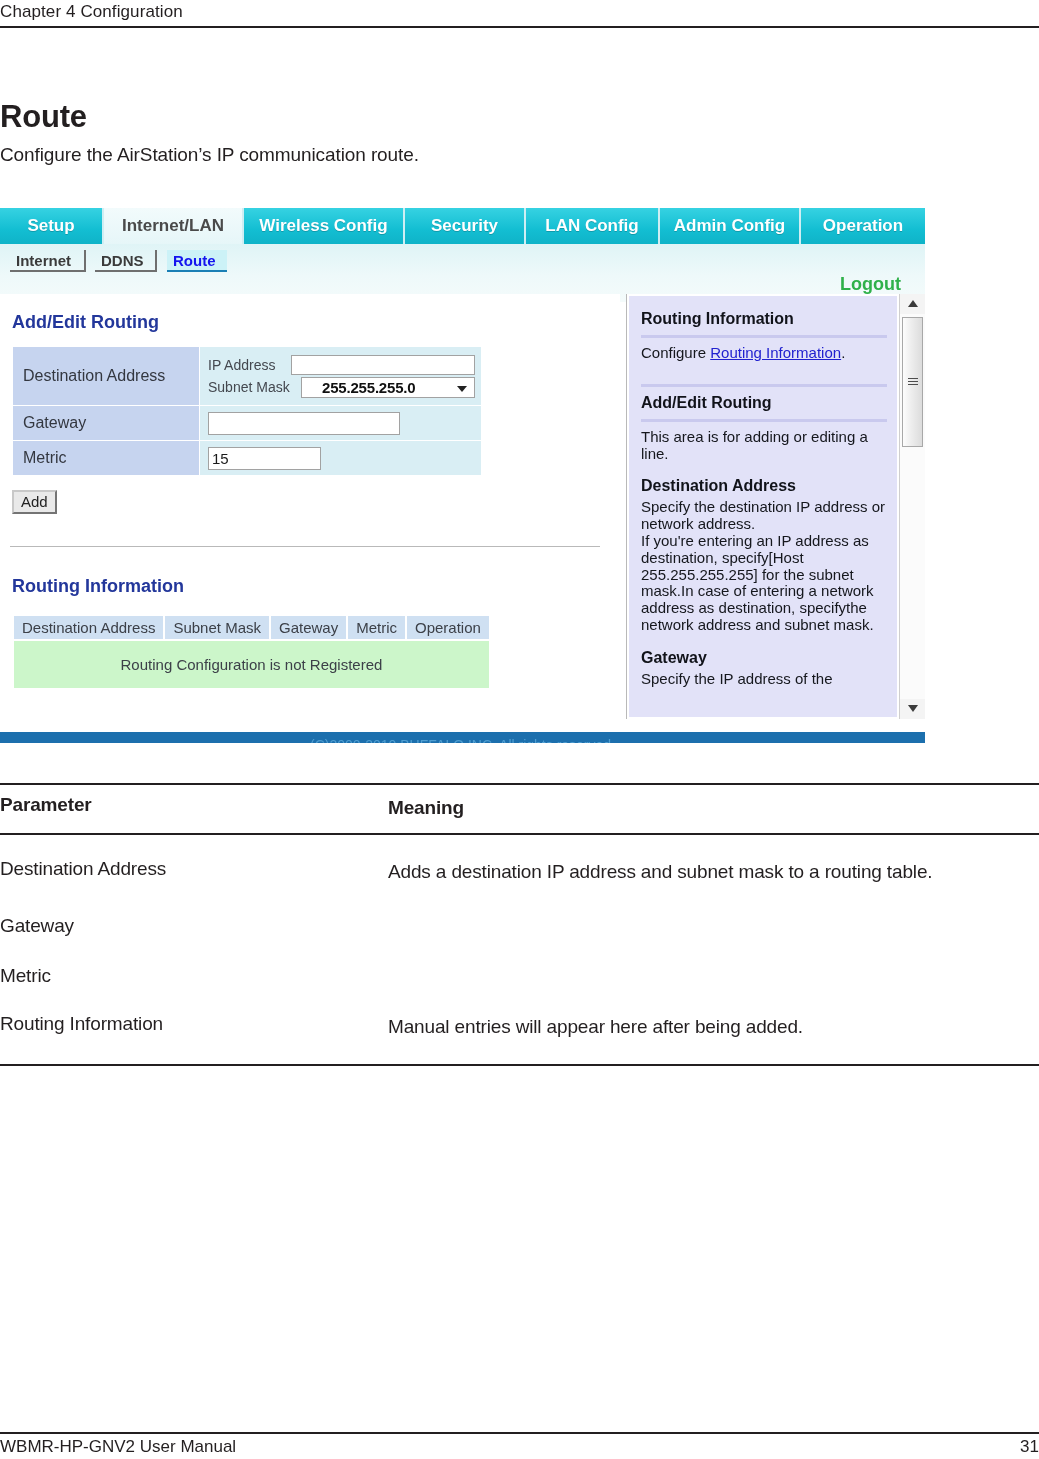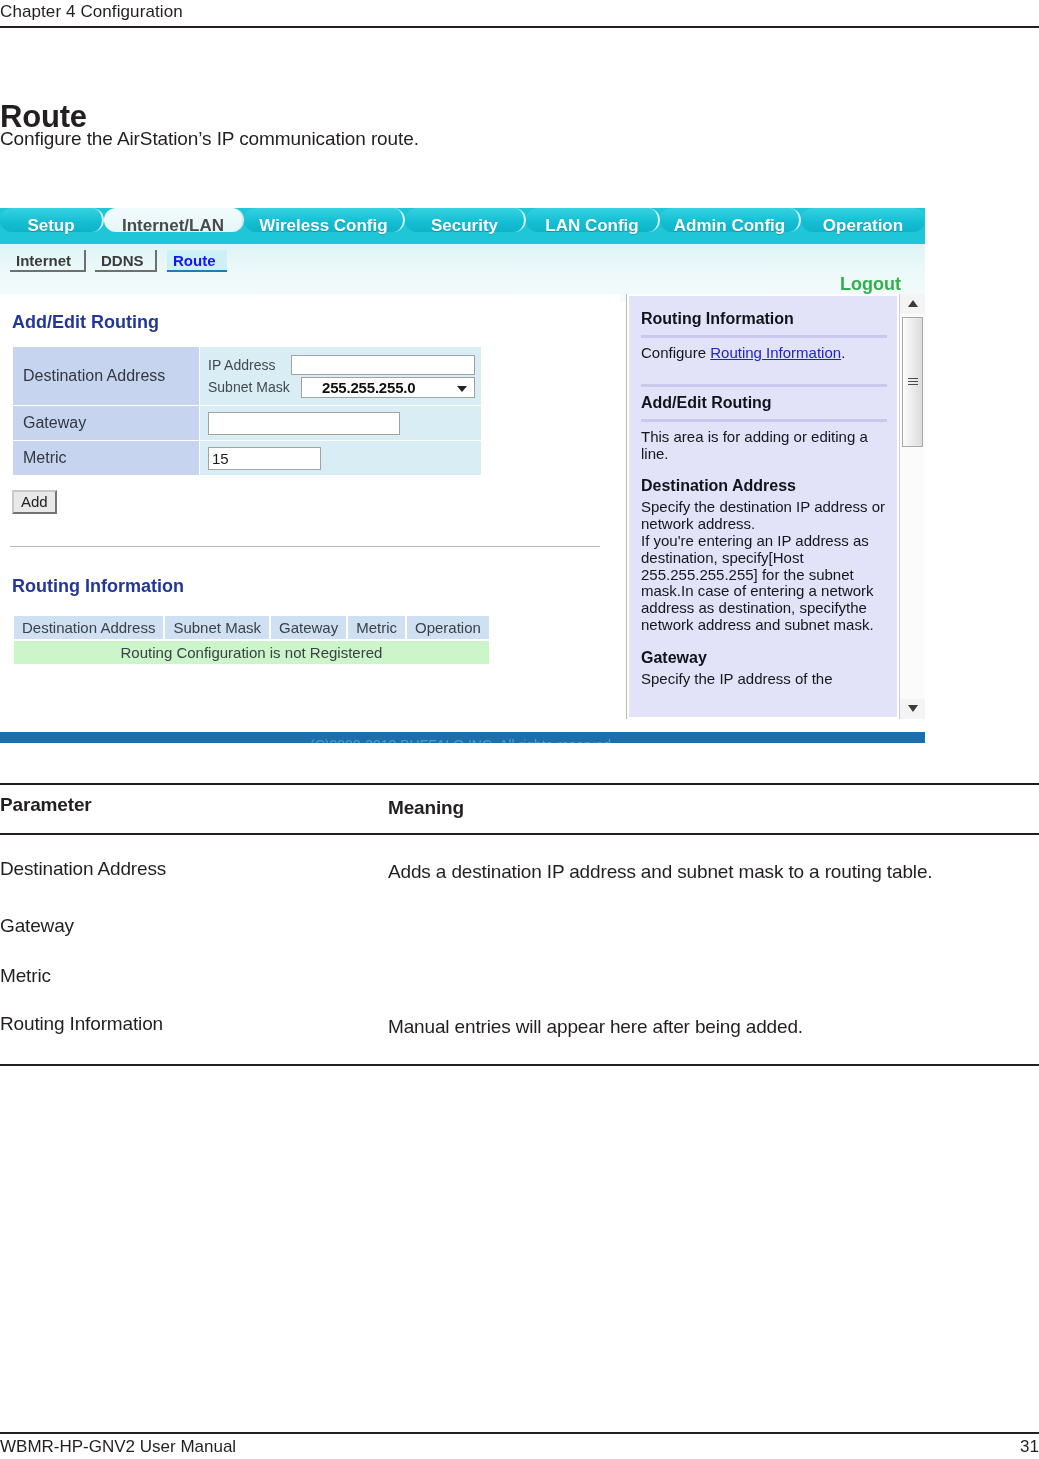--- a/index.html
+++ b/index.html
@@ -35,21 +35,21 @@
   .page-title {
     position: absolute;
     left: 0; top: 78px;
     font-size: 31px;
     font-weight: bold;
     letter-spacing: -0.2px;
     color: #231f20;
   }
   .page-subtitle {
     position: absolute;
-    left: 0; top: 128px;
+    left: 0; top: 144px;
     font-size: 19px;
     color: #231f20;
     letter-spacing: -0.1px;
   }
 
   
   .shot {
     position: absolute;
     left: 0; top: 208px;
     width: 925px; height: 535px;
@@ -60,33 +60,32 @@
 
   
   .tabbar {
     position: absolute;
     left: 0; top: 0;
     width: 925px; height: 36px;
     background: #1fc6d8;
     display: flex;
   }
   .tab {
-    height: 24px;
+    height: 36px;
     line-height: 36px;
     color: #ffffff;
     font-size: 17px;
     font-weight: bold;
     text-align: center;
     border-right: 2px solid #cfeef3;
     box-sizing: border-box;
     background: linear-gradient(180deg, #36d2e2 0%, #13bed2 60%, #0fb3c8 100%);
     text-shadow: 0 1px 0 rgba(0,0,0,0.18);
     white-space: nowrap;
     padding: 0 10px;
-    border-radius: 16px;
   }
   .tab:last-child { border-right: none; }
   .tab.active {
     background: linear-gradient(180deg, #f2fbfc 0%, #e6f6f8 100%);
     color: #4a4a4a;
     text-shadow: none;
   }
 
   
   .subtabbar {
@@ -248,21 +247,21 @@
     font-size: 15px;
     font-weight: normal;
     padding: 3px 8px;
     white-space: nowrap;
   }
   .rt-empty {
     background: #ccf6ca;
     color: #3c4048;
     font-size: 15px;
     text-align: center;
-    padding: 3px 8px;
+    padding: 15px 8px;
   }
 
   
   .help-col {
     position: absolute;
     left: 626px; top: 0;
     width: 299px; height: 425px;
     background: #ffffff;
     border-left: 1px solid #b9b9b9;
     box-sizing: border-box;

